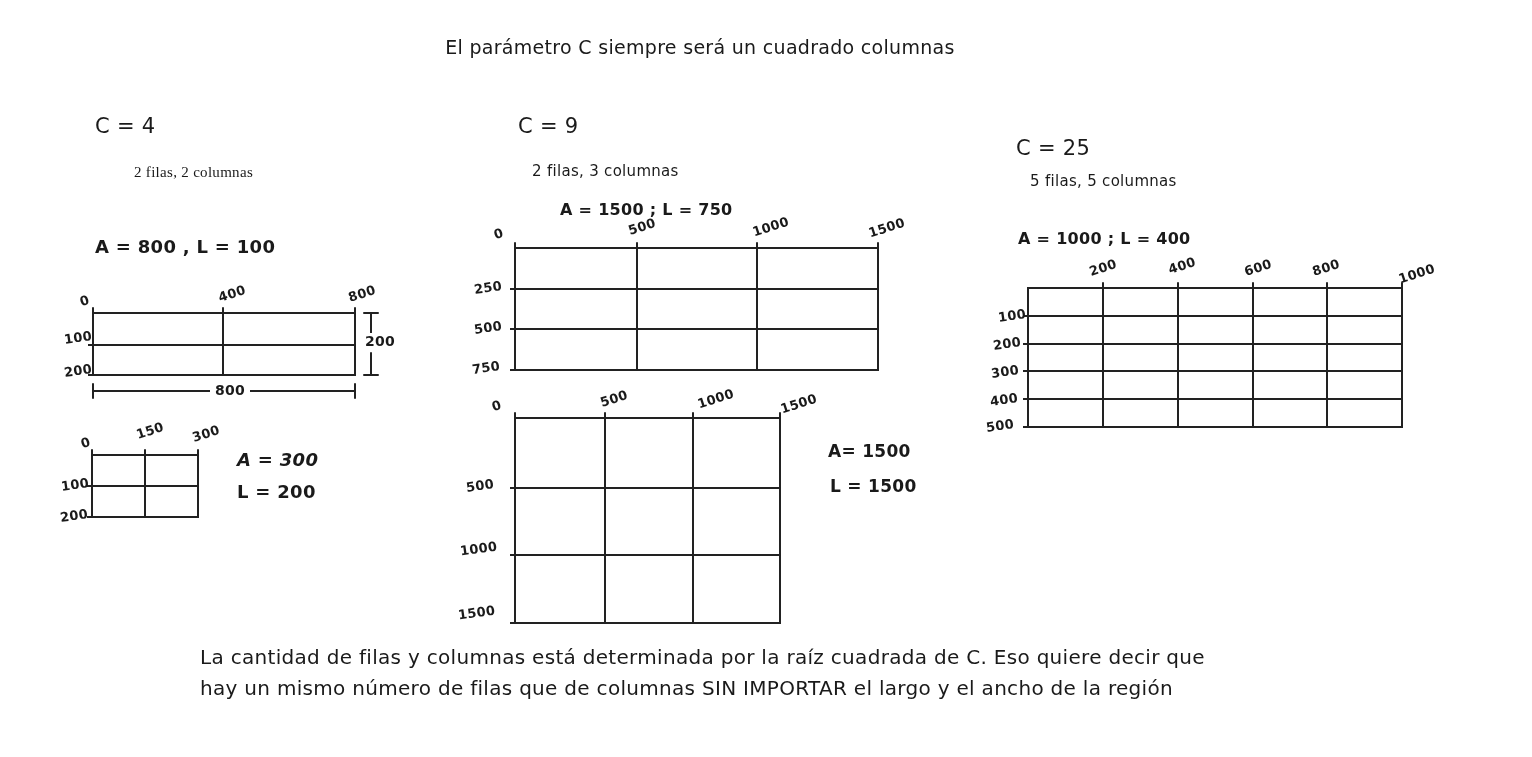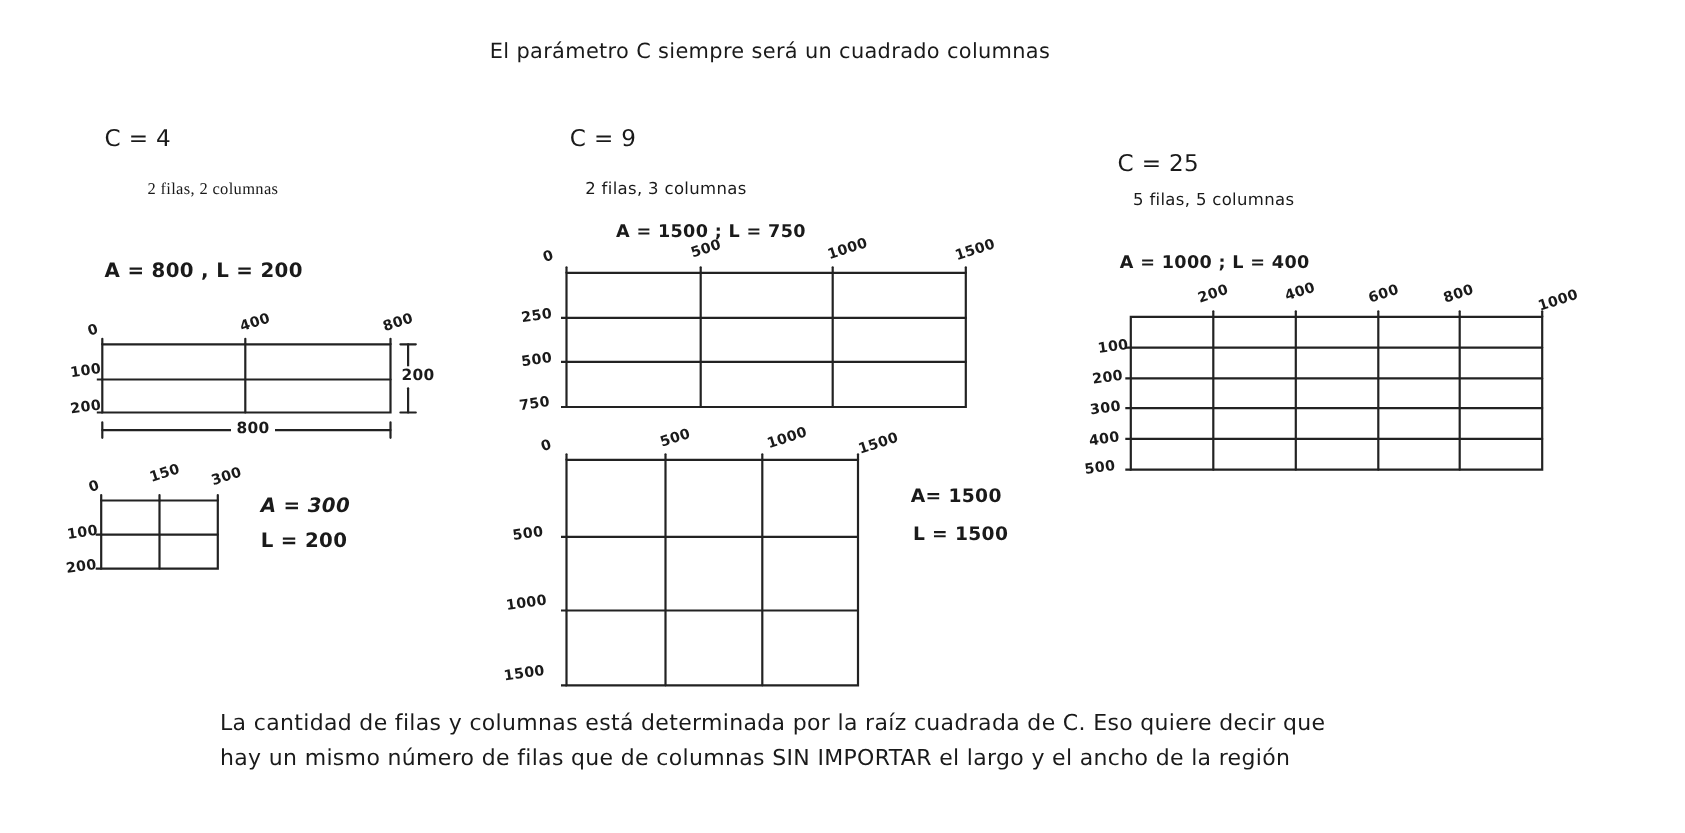--- a/index.html
+++ b/index.html
@@ -30,21 +30,21 @@
 </style>
 </head>
 <body>
 
 <div id="canvas">
 
   <div class="abs title" style="left:420px; top:36px;">El parámetro C siempre será un cuadrado columnas</div>
 
   <div class="abs c-label" style="left:95px; top:114px;">C = 4</div>
   <div class="abs rc-label" style="left:134px; top:164px;font-family:Liberation Serif, serif;">2 filas, 2 columnas</div>
-  <div class="abs dims-label" style="left:95px; top:236px; font-size:18px;">A = 800 ,   L = 200</div>
+  <div class="abs dims-label" style="left:95px; top:236px; font-size:18px;">A = 800 ,   L = 100</div>
 
   <svg class="abs" style="left:88px; top:305px;" width="310" height="98">
     <path d="M5 8 H267 V70 H5 Z"></path>
     <line x1="135" y1="8" x2="135" y2="70"></line>
     <line x1="5" y1="40" x2="267" y2="40"></line>
     <line x1="5" y1="3" x2="5" y2="8"></line>
     <line x1="135" y1="3" x2="135" y2="8"></line>
     <line x1="267" y1="3" x2="267" y2="8"></line>
     <line x1="0" y1="40" x2="5" y2="40"></line>
     <line x1="0" y1="70" x2="5" y2="70"></line>

